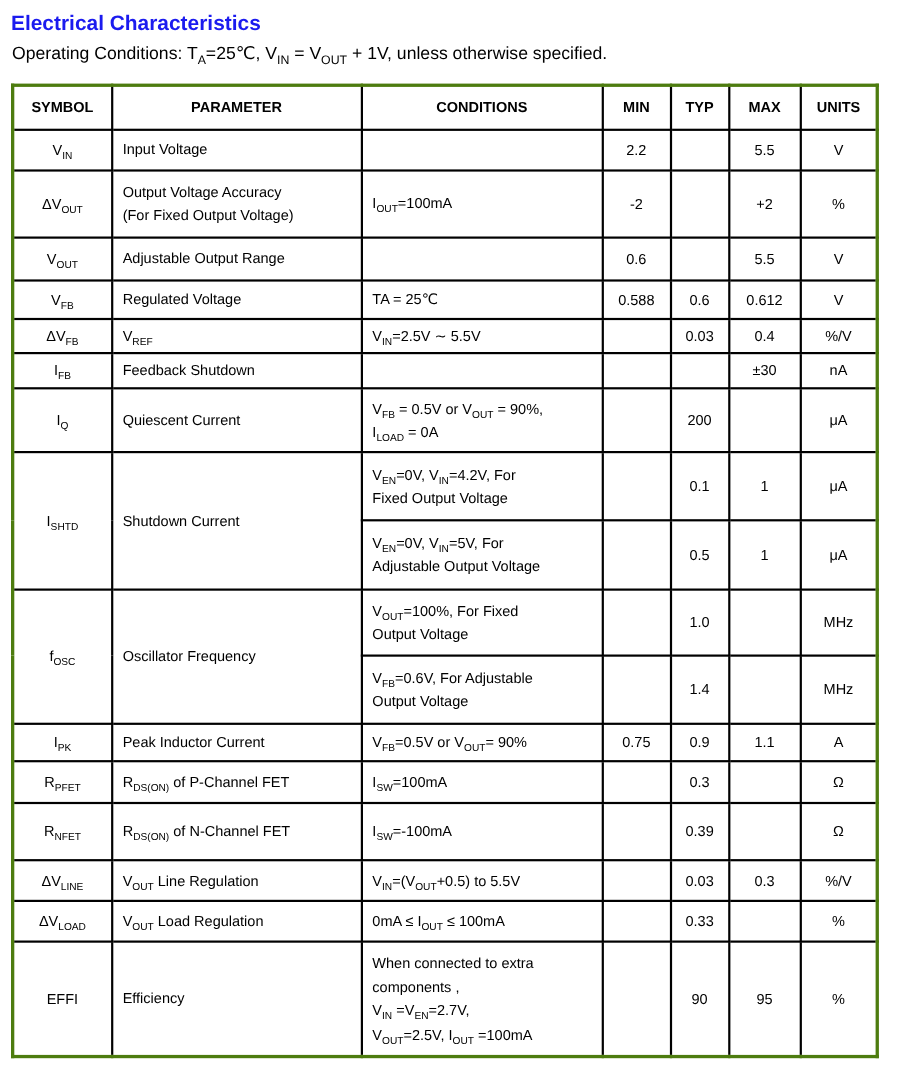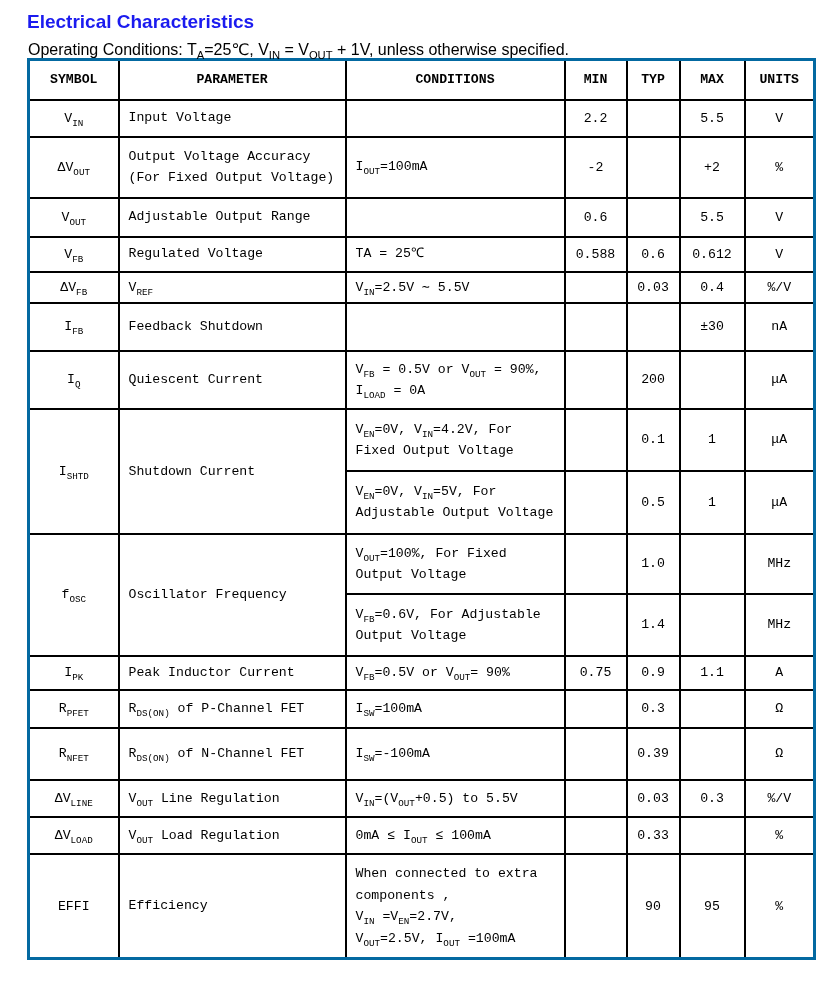--- a/index.html
+++ b/index.html
@@ -4,38 +4,38 @@
 <style>
   * { box-sizing: border-box; }
   html, body {
     margin: 0; padding: 0;
     width: 837px; height: 987px;
     background: #ffffff;
     color: #000000;
     font-family: "Liberation Sans", "DejaVu Sans", sans-serif;
     overflow: hidden;
   }
-  .page { padding: 11px 0 0 27px; }
+  .page { padding: 11px 0 0 10px; }
   .title {
     font-size: 19px;
     font-weight: 700;
     margin: 0;
     line-height: 22px;
   }
   .subtitle {
     font-size: 16px;
     margin: 9px 0 0 1px;
     line-height: 16px;
   }
   table.ec-table {
     border-collapse: collapse;
     table-layout: fixed;
     width: 786px;
-    border: 3px solid #0369a1;
-    font-family: Liberation Mono, monospace;
+    margin-top: 18px;
+    border: 3px solid #4d7c0f;
   }
   .ec-table th, .ec-table td {
     border: 2px solid #000;
     font-size: 13.2px;
     vertical-align: middle;
     overflow: hidden;
   }
   .ec-table th {
     font-weight: 700;
     text-align: center;
@@ -126,21 +126,21 @@
       <tr style="height:22px">
         <td class="c-center">ΔV<sub>FB</sub></td>
         <td class="c-left">V<sub>REF</sub></td>
         <td class="c-left">V<sub>IN</sub>=2.5V ∼ 5.5V</td>
         <td class="c-center"></td>
         <td class="c-center">0.03</td>
         <td class="c-center">0.4</td>
         <td class="c-center">%/V</td>
       </tr>
 
-      <tr style="height:48px">
+      <tr style="height:32px">
         <td class="c-center">I<sub>FB</sub></td>
         <td class="c-left">Feedback Shutdown</td>
         <td class="c-left"></td>
         <td class="c-center"></td>
         <td class="c-center"></td>
         <td class="c-center">±30</td>
         <td class="c-center">nA</td>
       </tr>
 
       <tr style="height:58px">

